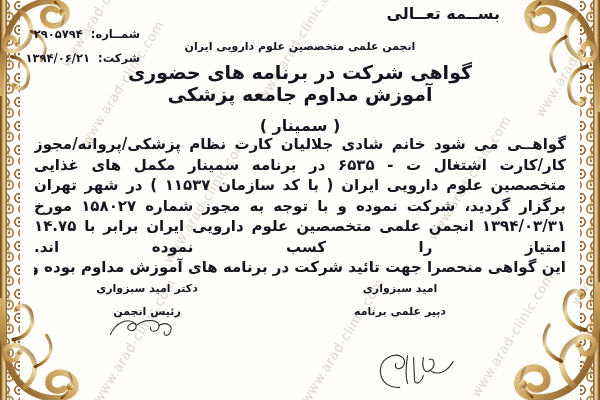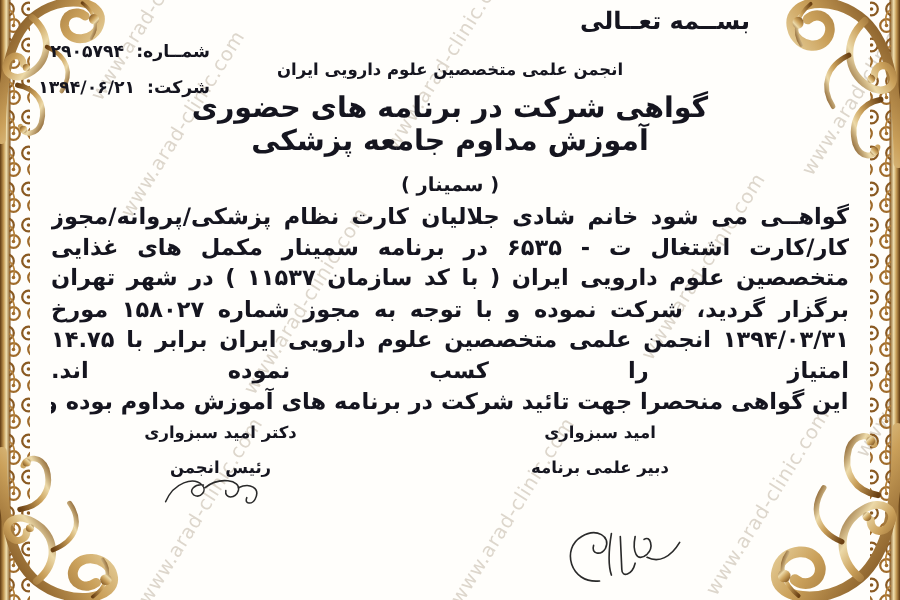--- a/index.html
+++ b/index.html
@@ -41,21 +41,21 @@
           direction:rtl; text-align:right; font-weight:bold; font-size:11.5px; color:#15151f; }
   .meta-row { margin-bottom:10px; white-space:nowrap; }
   .meta-row .lbl { margin-left:4px; }
 
   .header { position:absolute; top:4px; left:100px; right:100px; z-index:4;
             direction:rtl; text-align:center; color:#15151f; font-weight:bold; }
   .basmala     { font-size:16px;   margin-bottom:17px;text-align:right; }
   .country     { font-size:11px;   margin-bottom:7px; }
   .association { font-size:11px;   margin-bottom:8px; }
   .cert-title  { font-size:19px; margin-bottom:11px; }
-  .cert-sub    { font-size:13px; }
+  .cert-sub    { font-size:16px; }
 
   .body-text { position:absolute; top:134px; left:34px; right:34px; z-index:4;
                direction:rtl; color:#15151f; font-weight:bold; font-size:15px; line-height:20.5px; }
   .body-text .line { text-align:right; white-space:nowrap; overflow:hidden; }
   .body-text .line:nth-child(-n+3) { text-align:justify; text-align-last:justify; white-space:normal; }
 
   .sig { position:absolute; top:282px; width:140px; z-index:4; direction:rtl; text-align:center;
          color:#15151f; font-weight:bold; font-size:11px; }
   .sig .name { margin-bottom:10px; }
   .sig-secretary { left:330px; }

